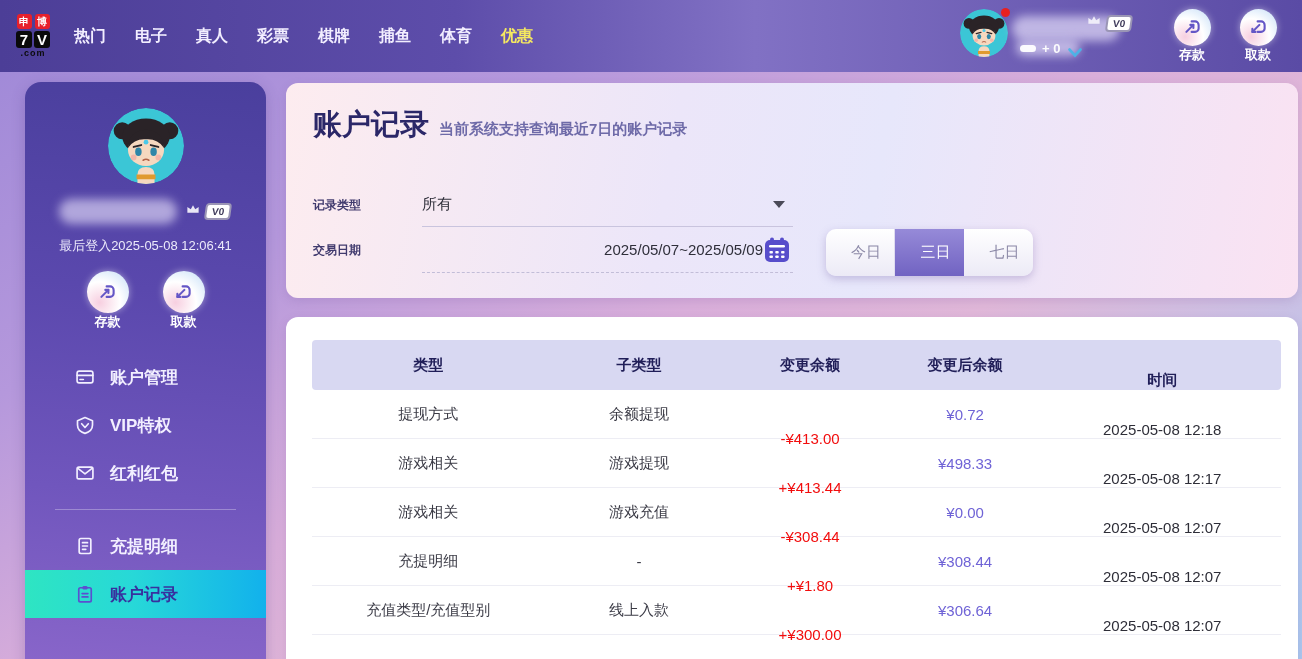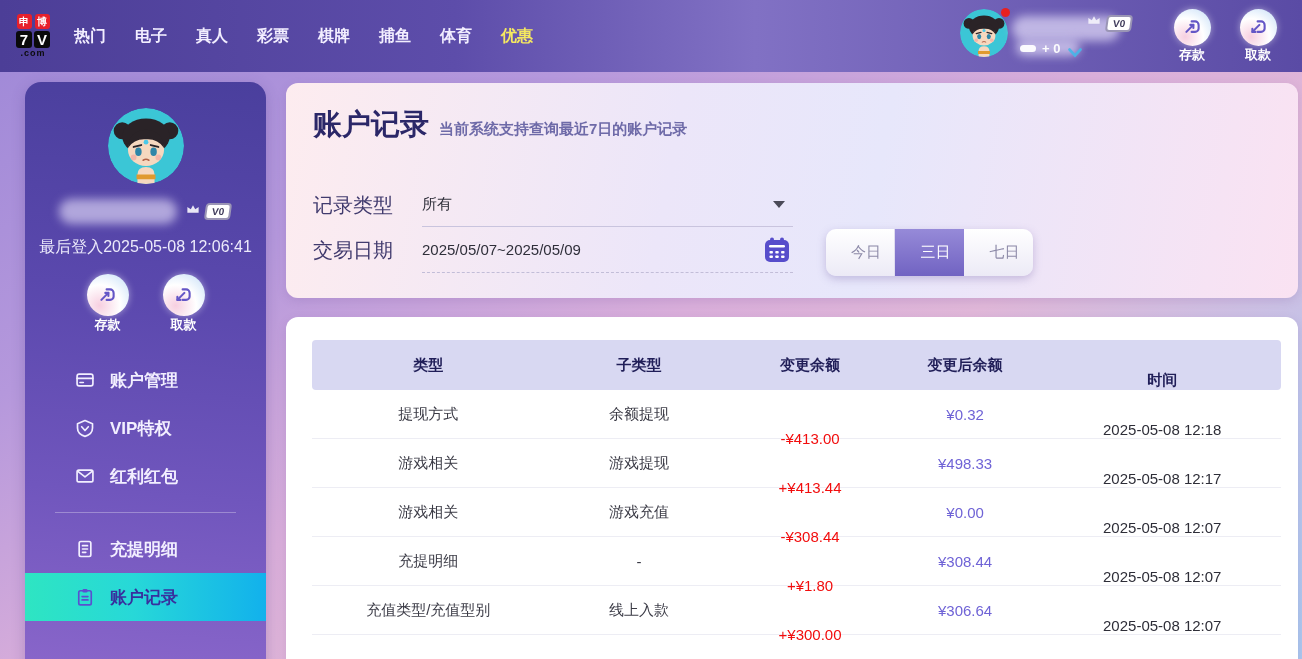--- a/index.html
+++ b/index.html
@@ -50,45 +50,45 @@
   .sidebar { position: absolute; left: 25px; top: 82px; width: 241px; height: 600px;
     border-radius: 16px 16px 0 0; overflow: hidden;
     background: linear-gradient(185deg, #4a3f9d 0%, #5a48ad 35%, #7056bd 68%, #8b67cb 100%);
     box-shadow: 0 4px 14px rgba(70,50,130,0.25); }
   .profile { display: flex; flex-direction: column; align-items: center; padding-top: 26px; }
   .side-avatar { width: 76px; height: 76px; border-radius: 50%; overflow: hidden; cursor: pointer; }
   .name-row { position: relative; margin-top: 13px; height: 28px; display: flex; align-items: center; justify-content: center; }
   .name-blur { width: 118px; height: 25px; background: rgba(202,193,234,0.78); filter: blur(5px); border-radius: 13px; margin-right: 6px; }
   .side-crown { margin-right: 2px; opacity: .95; }
   .v0-badge.inrow { position: static; transform: skewX(-8deg); }
-  .last-login { color: #eceafb; font-size: 16px; margin-top: 12px; text-align: right; }
+  .last-login { color: #eceafb; font-size: 13px; margin-top: 12px; text-align: right; }
   .side-actions { display: flex; gap: 24px; margin-top: 16px; justify-content: center; }
   .side-actions .action-circle { width: 42px; height: 42px; }
   .side-menu { margin-top: 22px; }
   .menu-item { height: 48px; display: flex; align-items: center; padding-left: 50px; gap: 15px;
                color: #f2efff; font-size: 17px; font-weight: bold; cursor: pointer; }
   .menu-item.active { background: linear-gradient(90deg, #2ee5c2 0%, #27d8d8 45%, #12b1ec 100%); color: #38309e; }
   .menu-icon { width: 20px; height: 20px; display: flex; align-items: center; color: #f2efff; }
   .menu-item.active .menu-icon { color: #5b4fd0; }
   .menu-divider { height: 1px; background: rgba(255,255,255,0.3); margin: 12px 30px; }
   
   .filter-card { position: absolute; left: 286px; top: 83px; width: 1012px; height: 215px; border-radius: 12px;
     background: linear-gradient(100deg, #fdecef 0%, #ece6f9 38%, #e7e7fb 58%, #fae2f2 100%);
     box-shadow: 0 3px 10px rgba(120,90,160,0.2); }
   .card-head { position: absolute; left: 27px; top: 22px; display: flex; align-items: baseline; gap: 10px; }
   .page-title { font-size: 29px; font-weight: 800; color: #2b2768; }
   .page-subtitle { font-size: 15px; font-weight: bold; color: #6e6aa8; }
   .filter-rows { position: absolute; left: 27px; top: 100px; width: 480px; }
   .filter-row { display: flex; align-items: stretch; }
   .filter-row.r1 { height: 44px; }
   .filter-row.r2 { height: 46px; }
-  .filter-label { width: 109px; display: flex; align-items: center; font-size: 20px; font-weight: normal; color: #413b6e; }
+  .filter-label { width: 109px; display: flex; align-items: center; font-size: 12px; font-weight: bold; color: #413b6e; }
   .filter-field { flex: 1; display: flex; align-items: center; cursor: pointer; }
   .r1 .filter-field { border-bottom: 1px solid #c9c4de; }
-  .r2 .filter-field { border-bottom: 1px dashed #c2bdd8; }
+  .r2 .filter-field { border-bottom: 1px dashed #c2bdd8; text-align: right; }
   .filter-value { font-size: 15px; color: #2f2f3a; flex: 1; }
   .caret { width: 0; height: 0; border-left: 6px solid transparent; border-right: 6px solid transparent;
            border-top: 7px solid #4a4a58; margin-right: 8px; }
   .calendar-btn { display: flex; margin-right: 2px; cursor: pointer; }
   .range-group { position: absolute; left: 540px; top: 146px; display: flex; border-radius: 10px; overflow: hidden;
                  box-shadow: 0 3px 9px rgba(120,100,170,0.35); }
   .range-btn { width: 69px; height: 47px; display: flex; align-items: center; justify-content: center; font-size: 15px;
                color: #8d8aa8; background: linear-gradient(180deg, #ffffff 0%, #eceaf6 100%);
                border-right: 1px solid #dfdcf0; cursor: pointer; padding-left: 12px; }
   .range-btn:last-child { border-right: none; }
@@ -344,21 +344,21 @@
       <div class="th c2">子类型</div>
       <div class="th c3">变更余额</div>
       <div class="th c4">变更后余额</div>
       <div class="th c5">时间</div>
     </div>
   <div id="table-body">
       <div class="trow">
     <div class="td c1 td-type">提现方式</div>
     <div class="td c2 td-sub">余额提现</div>
     <div class="td c3 td-change">-¥413.00</div>
-    <div class="td c4 td-balance">¥0.32</div>
+    <div class="td c4 td-balance">¥0.72</div>
     <div class="td c5 td-time">2025-05-08 12:18</div>
   </div>
       <div class="trow">
     <div class="td c1 td-type">游戏相关</div>
     <div class="td c2 td-sub">游戏提现</div>
     <div class="td c3 td-change">+¥413.44</div>
     <div class="td c4 td-balance">¥498.33</div>
     <div class="td c5 td-time">2025-05-08 12:17</div>
   </div>
       <div class="trow">

